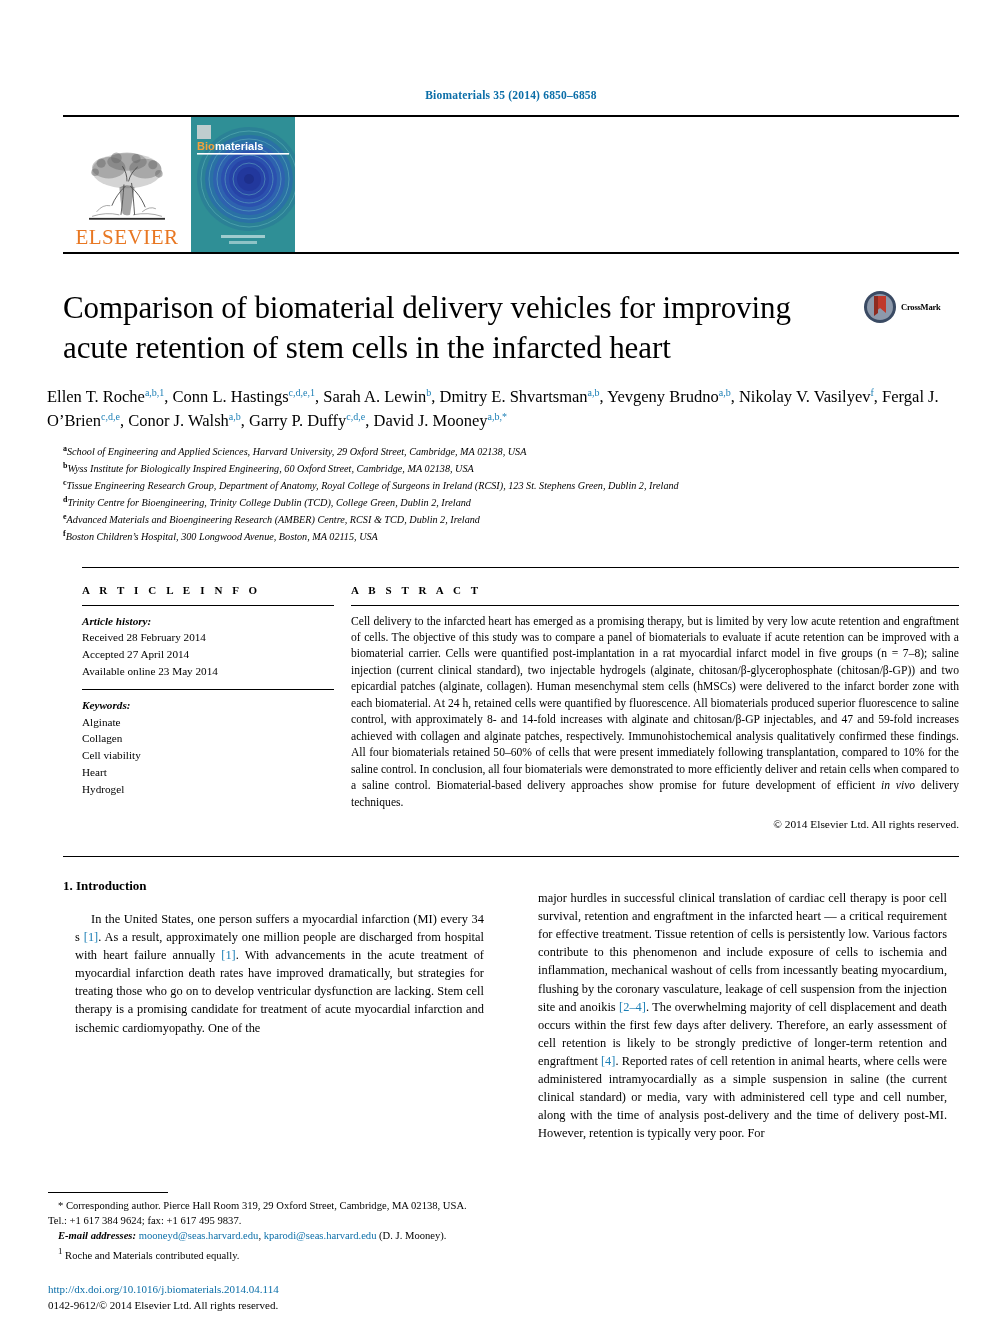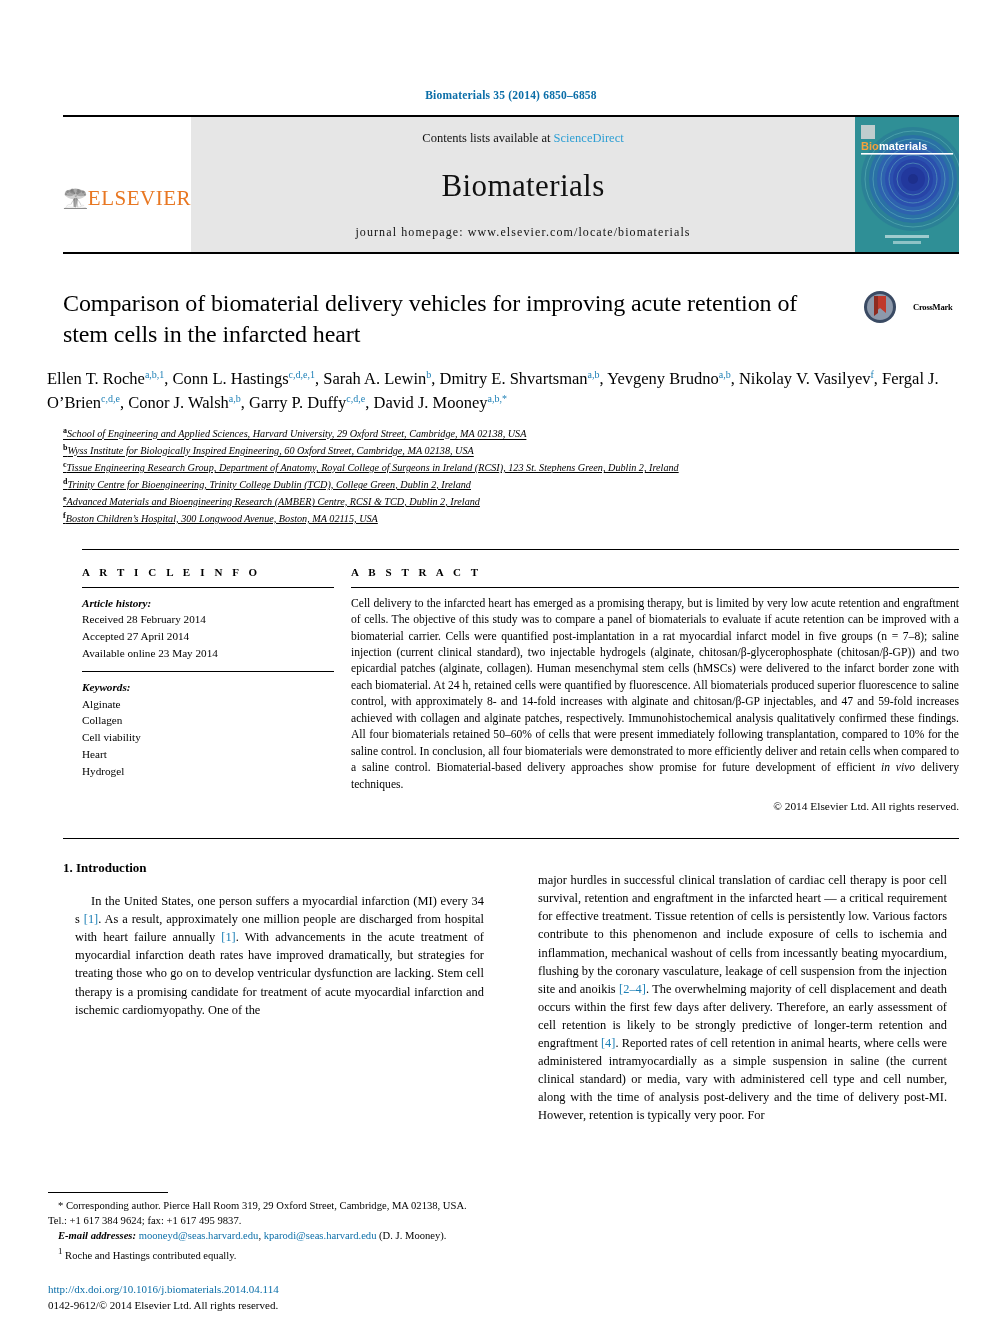--- a/index.html
+++ b/index.html
@@ -39,21 +39,21 @@
     border-bottom: 2.5px solid #000;
     height: 135px;
     display: flex;
     align-items: stretch;
     box-sizing: content-box;
   }
   .elsevier-logo {
     width: 128px;
     flex: 0 0 128px;
     display: flex;
-    flex-direction: row;
+    flex-direction: column;
     align-items: center;
     justify-content: flex-end;
     padding-bottom: 2px;
     box-sizing: border-box;
     margin-top: 31px;
   }
   .tree-box { width: 108px; height: 104px; }
   .elsevier-word {
     font-family: "Liberation Serif", serif;
     color: #E87722;
@@ -98,52 +98,51 @@
   .cover-svg { display: block; width: 104px; height: 135px; }
 
   
   .title-wrap {
     margin: 34px 48px 0 48px;
     display: flex;
     align-items: flex-start;
   }
   .title-main { flex: 1 1 auto; padding-right: 16px; }
   h1.article-title {
-    font-size: 24px;
+    font-size: 31px;
     font-weight: normal;
     line-height: 1.28;
     margin: 0;
     letter-spacing: -.1px;
   }
   .crossmark {
     flex: 0 0 96px;
     display: flex;
     align-items: center;
-    gap: 16px;
+    gap: 4px;
     padding-top: 2px;
   }
   .crossmark-label {
     font-size: 8.5px;
     font-weight: bold;
     letter-spacing: -.2px;
   }
 
   .authors {
     margin: 18px 48px 0 32px;
     font-size: 16.5px;
     line-height: 1.45;
   }
   .authors sup { color: #1a7eb5; font-size: 10px; }
 
   .affiliations {
     margin: 10px 48px 0 48px;
     font-style: italic;
     font-size: 10.2px;
     line-height: 1.52;
-    text-decoration: underline;
   }
   .affiliations sup { font-style: normal; font-weight: bold; font-size: 8px; }
 
   
   .info-abstract {
     margin: 22px 48px 0 67px;
     border-top: 1.2px solid #000;
     padding-top: 16px;
     display: flex;
     gap: 17px;
@@ -256,27 +255,20 @@
             <circle cx="40" cy="13" r="7"></circle>
           <circle cx="66" cy="14" r="6"></circle>
             <circle cx="88" cy="22" r="6"></circle>
           <circle cx="12" cy="32" r="5"></circle>
             <circle cx="96" cy="34" r="5"></circle>
         </g>
       </svg>
       <div class="elsevier-word">ELSEVIER</div>
     </div>
 
-    <div class="banner">
-      <div class="banner-top">
-        <span>Contents lists available at </span><span class="sd">ScienceDirect</span>
-      </div>
-      <div class="banner-title">Biomaterials</div>
-      <div class="banner-home">journal homepage: www.elsevier.com/locate/biomaterials</div>
-    </div>
 
     <div class="cover-thumb">
       <svg class="cover-svg" viewBox="0 0 104 135">
         <rect width="104" height="135" fill="#2f8f96"></rect>
         <g>
           <circle cx="58" cy="62" r="52" fill="#2b7f96" opacity=".9"></circle>
           <circle cx="58" cy="62" r="44" fill="#2a6fa8" opacity=".85"></circle>
           <circle cx="58" cy="62" r="36" fill="#2f5fb0" opacity=".85"></circle>
           <circle cx="58" cy="62" r="28" fill="#2b4fae" opacity=".9"></circle>
           <circle cx="58" cy="62" r="20" fill="#2742a6" opacity=".9"></circle>
@@ -373,21 +365,21 @@
   </div>
 
   <div class="footnotes">
     <div class="fn-rule"></div>
     <div class="fn-line">* Corresponding author. Pierce Hall Room 319, 29 Oxford Street, Cambridge, MA 02138, USA. Tel.: +1 617 384 9624; fax: +1 617 495 9837.</div>
     <div class="fn-line">
       <span class="lbl">E-mail addresses:</span>
       <span class="link">mooneyd@seas.harvard.edu</span><span>, </span><span class="link">kparodi@seas.harvard.edu</span><span> (D. J. Mooney).</span>
     </div>
     <div class="fn-equal">
-      <sup>1</sup><span> Roche and Hastings contributed equally.</span>
+      <sup>1</sup><span> Roche and Materials contributed equally.</span>
     </div>
     <div class="doi-block">
       <div class="doi-link">http://dx.doi.org/10.1016/j.biomaterials.2014.04.114</div>
       <div>0142-9612/© 2014 Elsevier Ltd. All rights reserved.</div>
     </div>
   </div>
 
 </div>
 
 </body></html>

